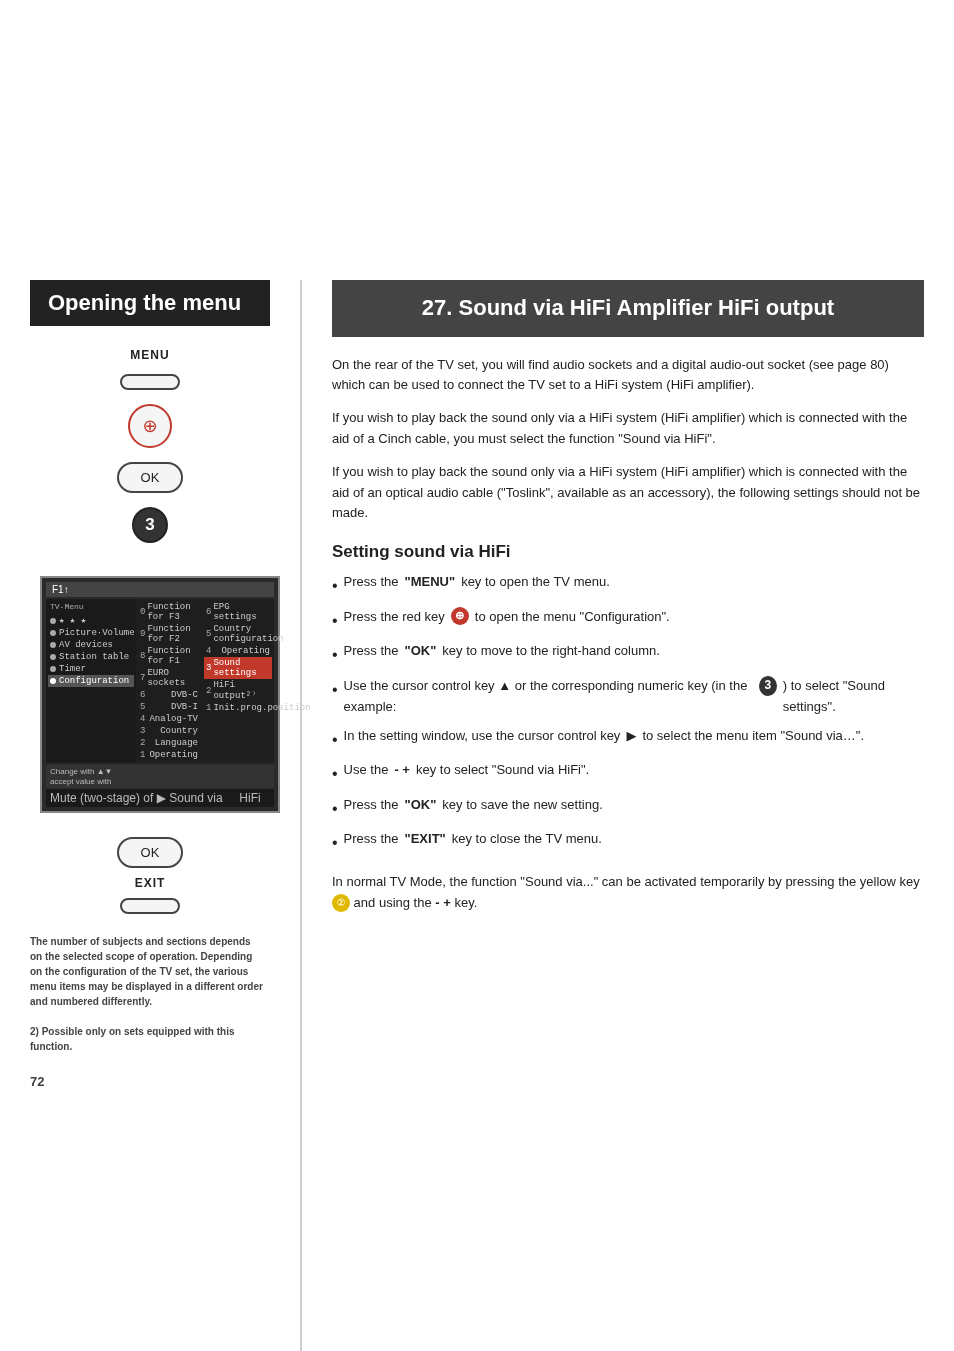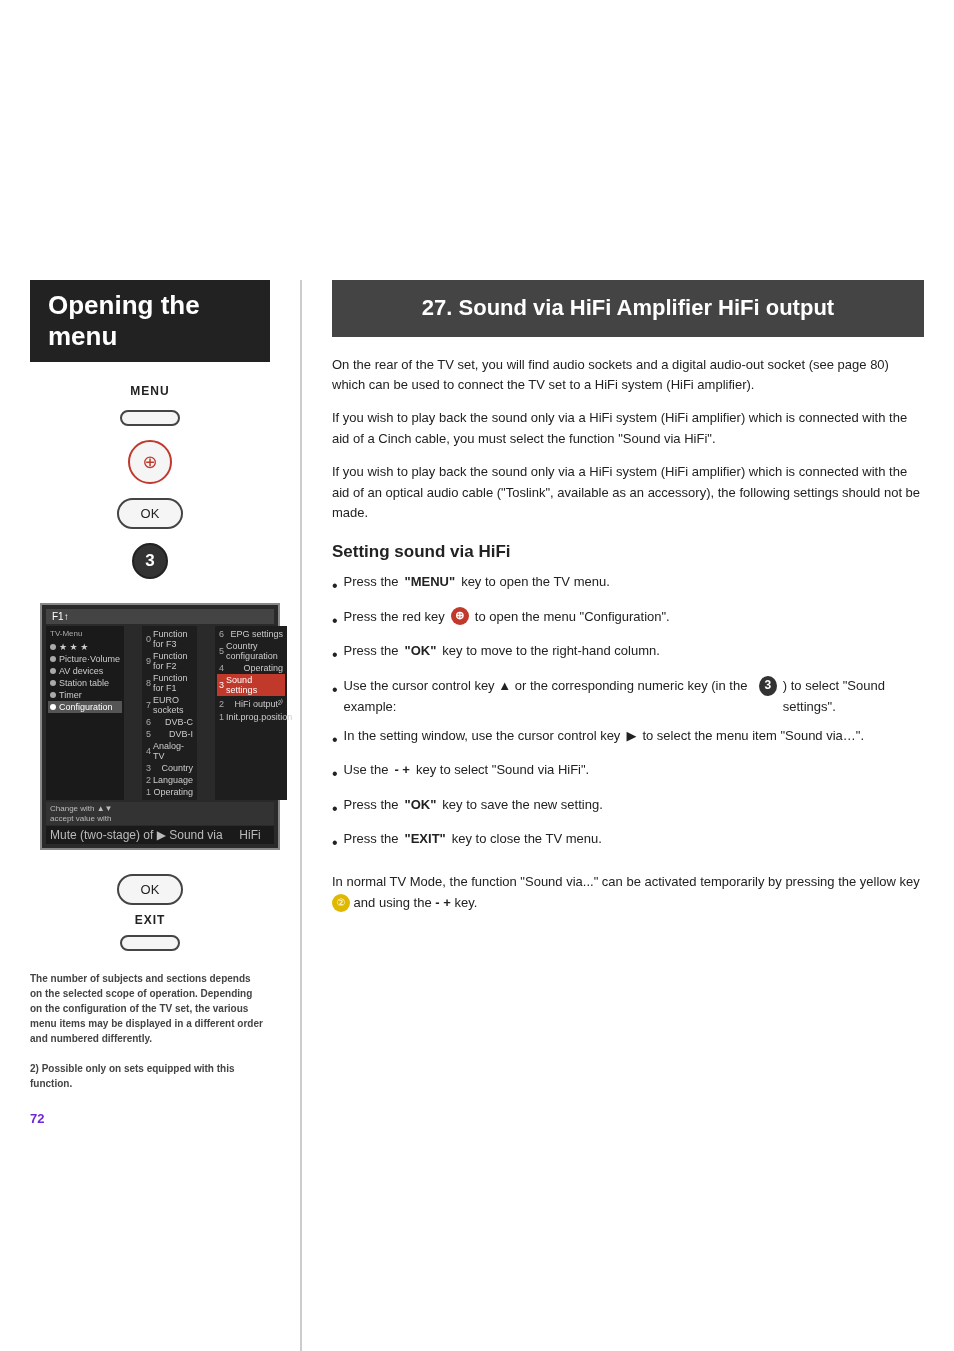--- a/index.html
+++ b/index.html
@@ -27,21 +27,21 @@
       padding: 0 20px 0 30px;
       display: flex;
       flex-direction: column;
       align-items: flex-start;
     }
 
     .section-title-box {
       background: #222;
       color: #fff;
       padding: 10px 18px;
-      font-size: 26px;
+      font-size: 22px;
       font-weight: bold;
       width: 100%;
       margin-bottom: 22px;
     }
 
     .key-diagram {
       display: flex;
       flex-direction: column;
       align-items: center;
       width: 100%;
@@ -93,40 +93,41 @@
       color: #fff;
       font-size: 17px;
       font-weight: bold;
     }
 
     
     .tv-menu-area {
       width: 240px;
       border: 2px solid #888;
       background: #2a2a2a;
-      margin: 10px 0 10px 10px;
+      margin: 19px 0 10px 10px;
       padding: 4px;
       font-size: 10px;
       color: #eee;
     }
 
     .tv-menu-header {
       display: flex;
       align-items: center;
       justify-content: space-between;
       background: #444;
       padding: 2px 6px;
       font-size: 10px;
       color: #fff;
       margin-bottom: 2px;
     }
 
     .tv-menu-body {
       display: flex;
-      gap: 18px;
+      gap: 0;
+      font-family: Liberation Mono, monospace;
     }
 
     .tv-menu-left {
       width: 90px;
       background: #1a1a1a;
       padding: 2px;
     }
 
     .tv-menu-left-item {
       display: flex;
@@ -239,21 +240,21 @@
       color: #444;
       line-height: 1.5;
       padding-right: 5px;
       font-weight: bold;
     }
 
     .page-number {
       margin-top: 20px;
       font-size: 13px;
       font-weight: bold;
-      color: #6d28d9;
+      color: #404040;
     }
 
     
     .divider {
       width: 2px;
       background: #ccc;
       margin: 0 10px;
       align-self: stretch;
     }
 

